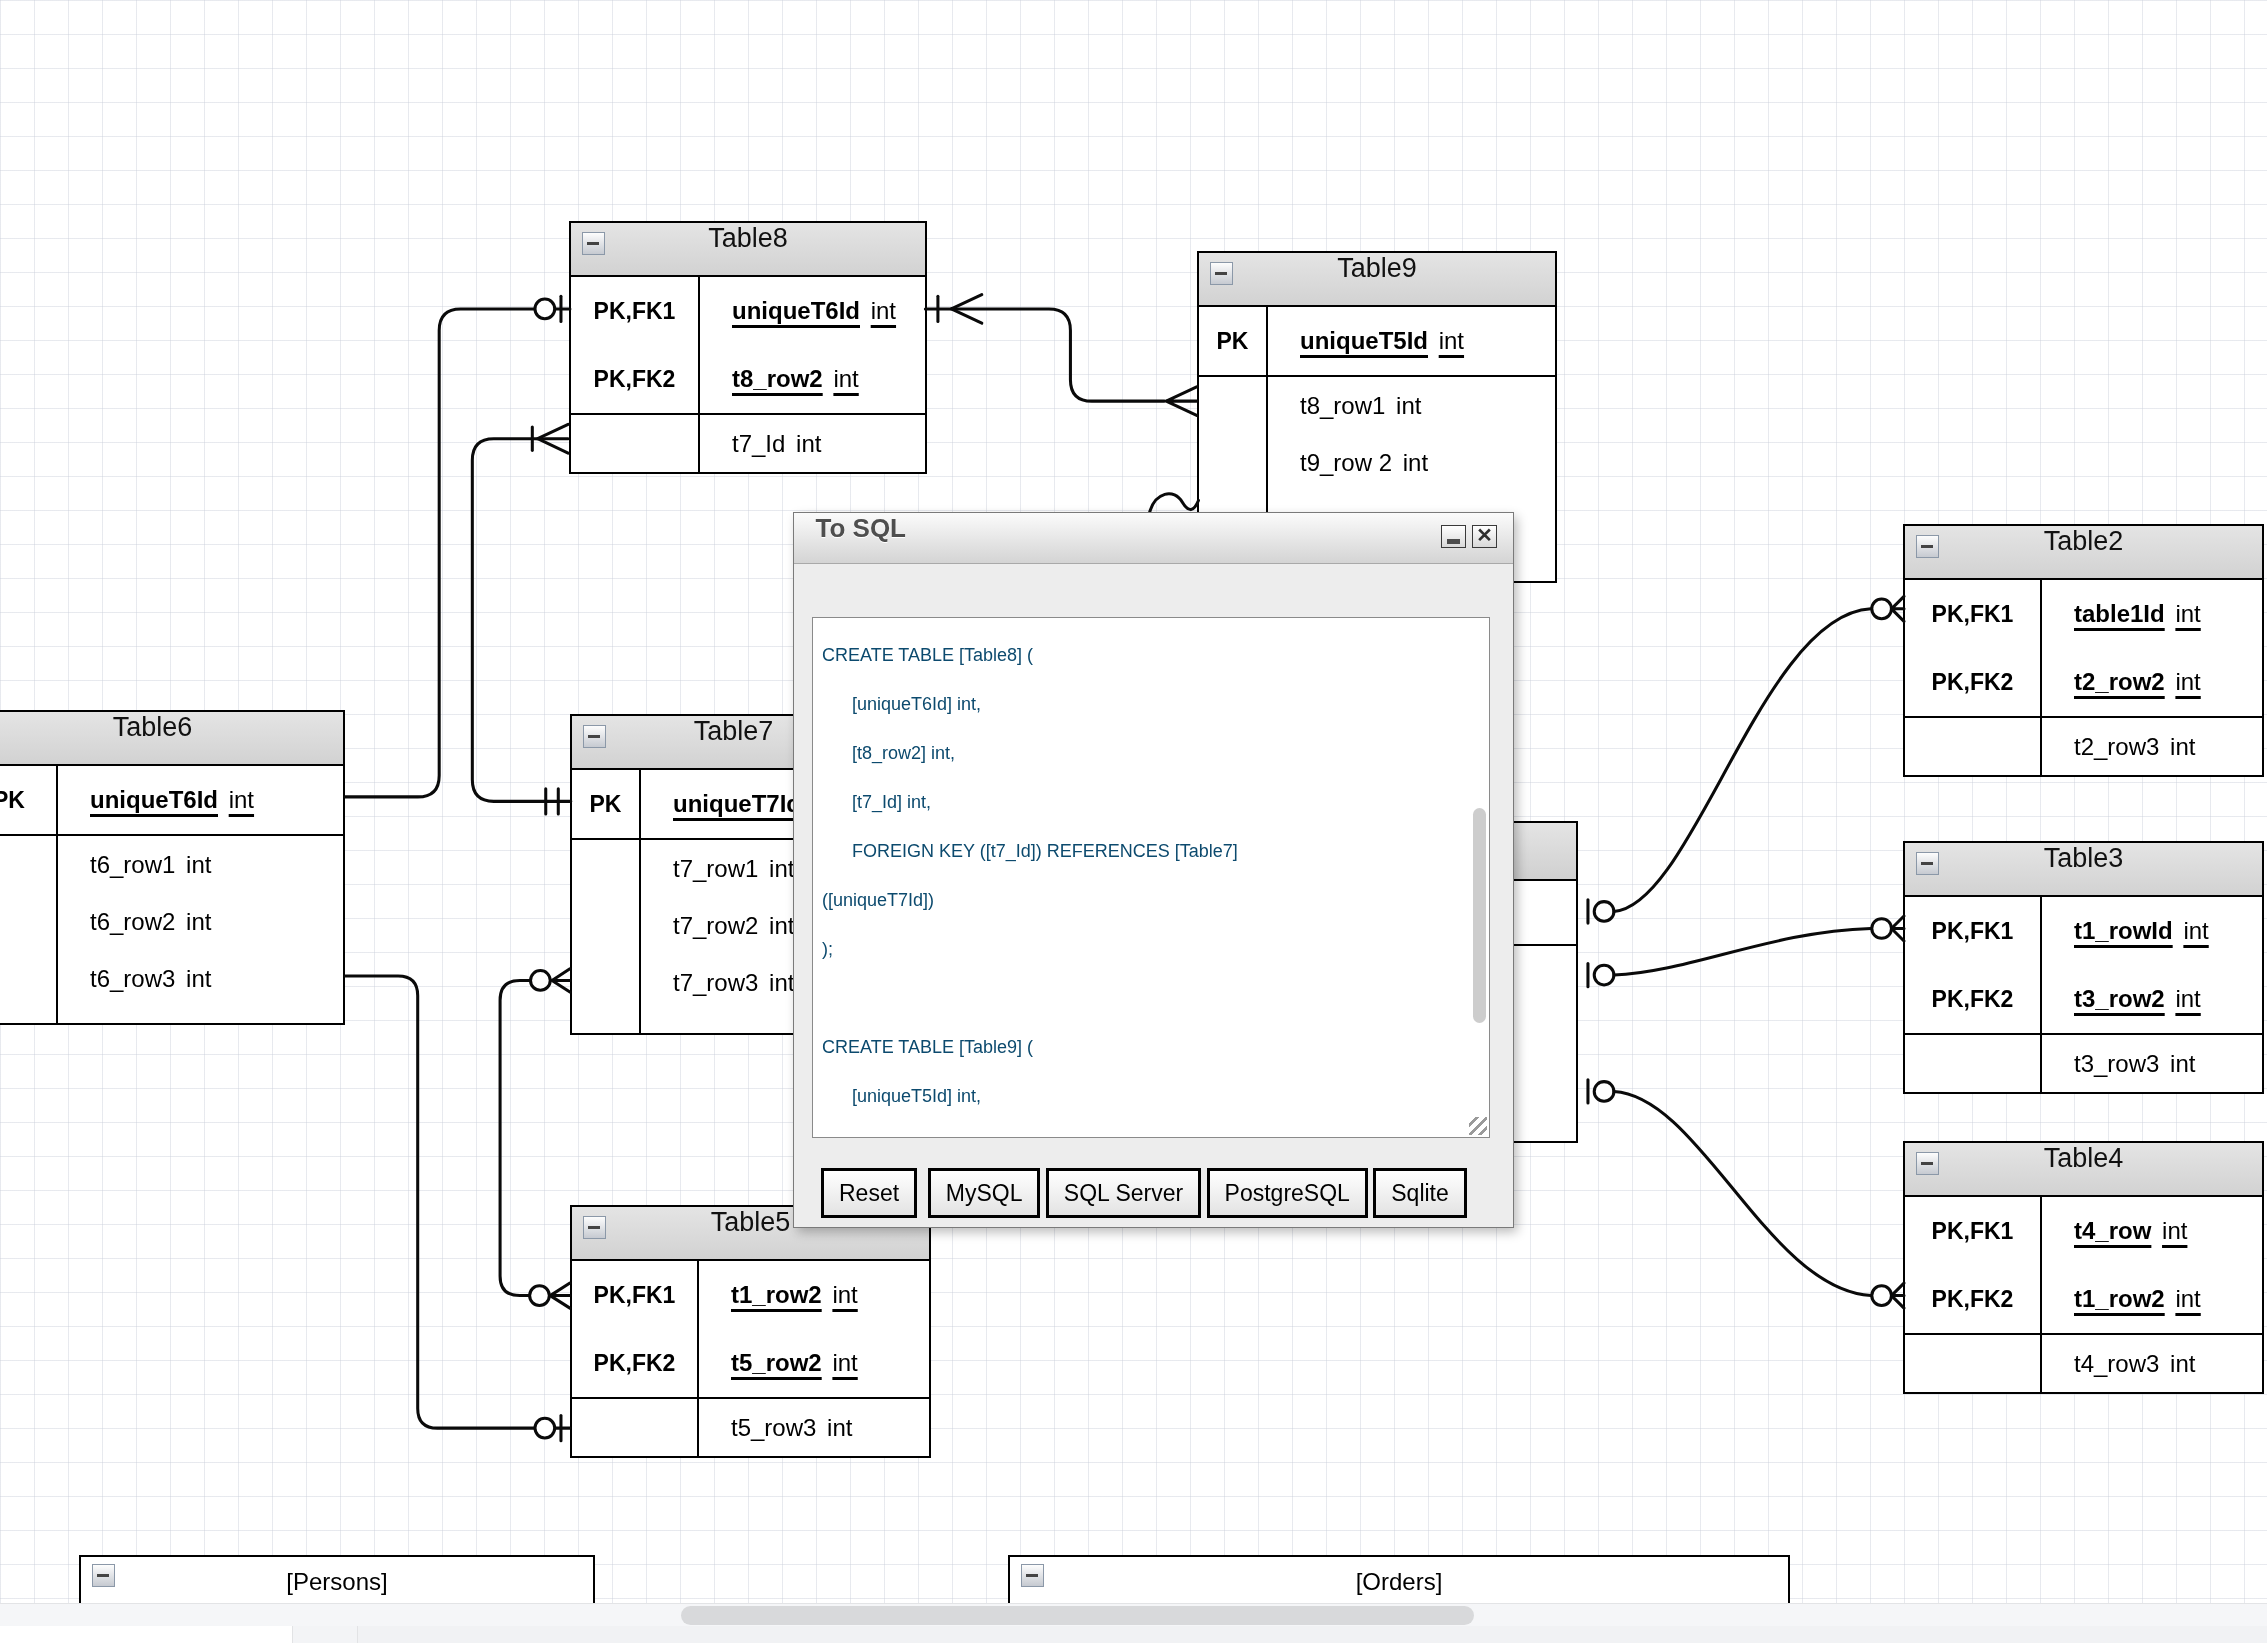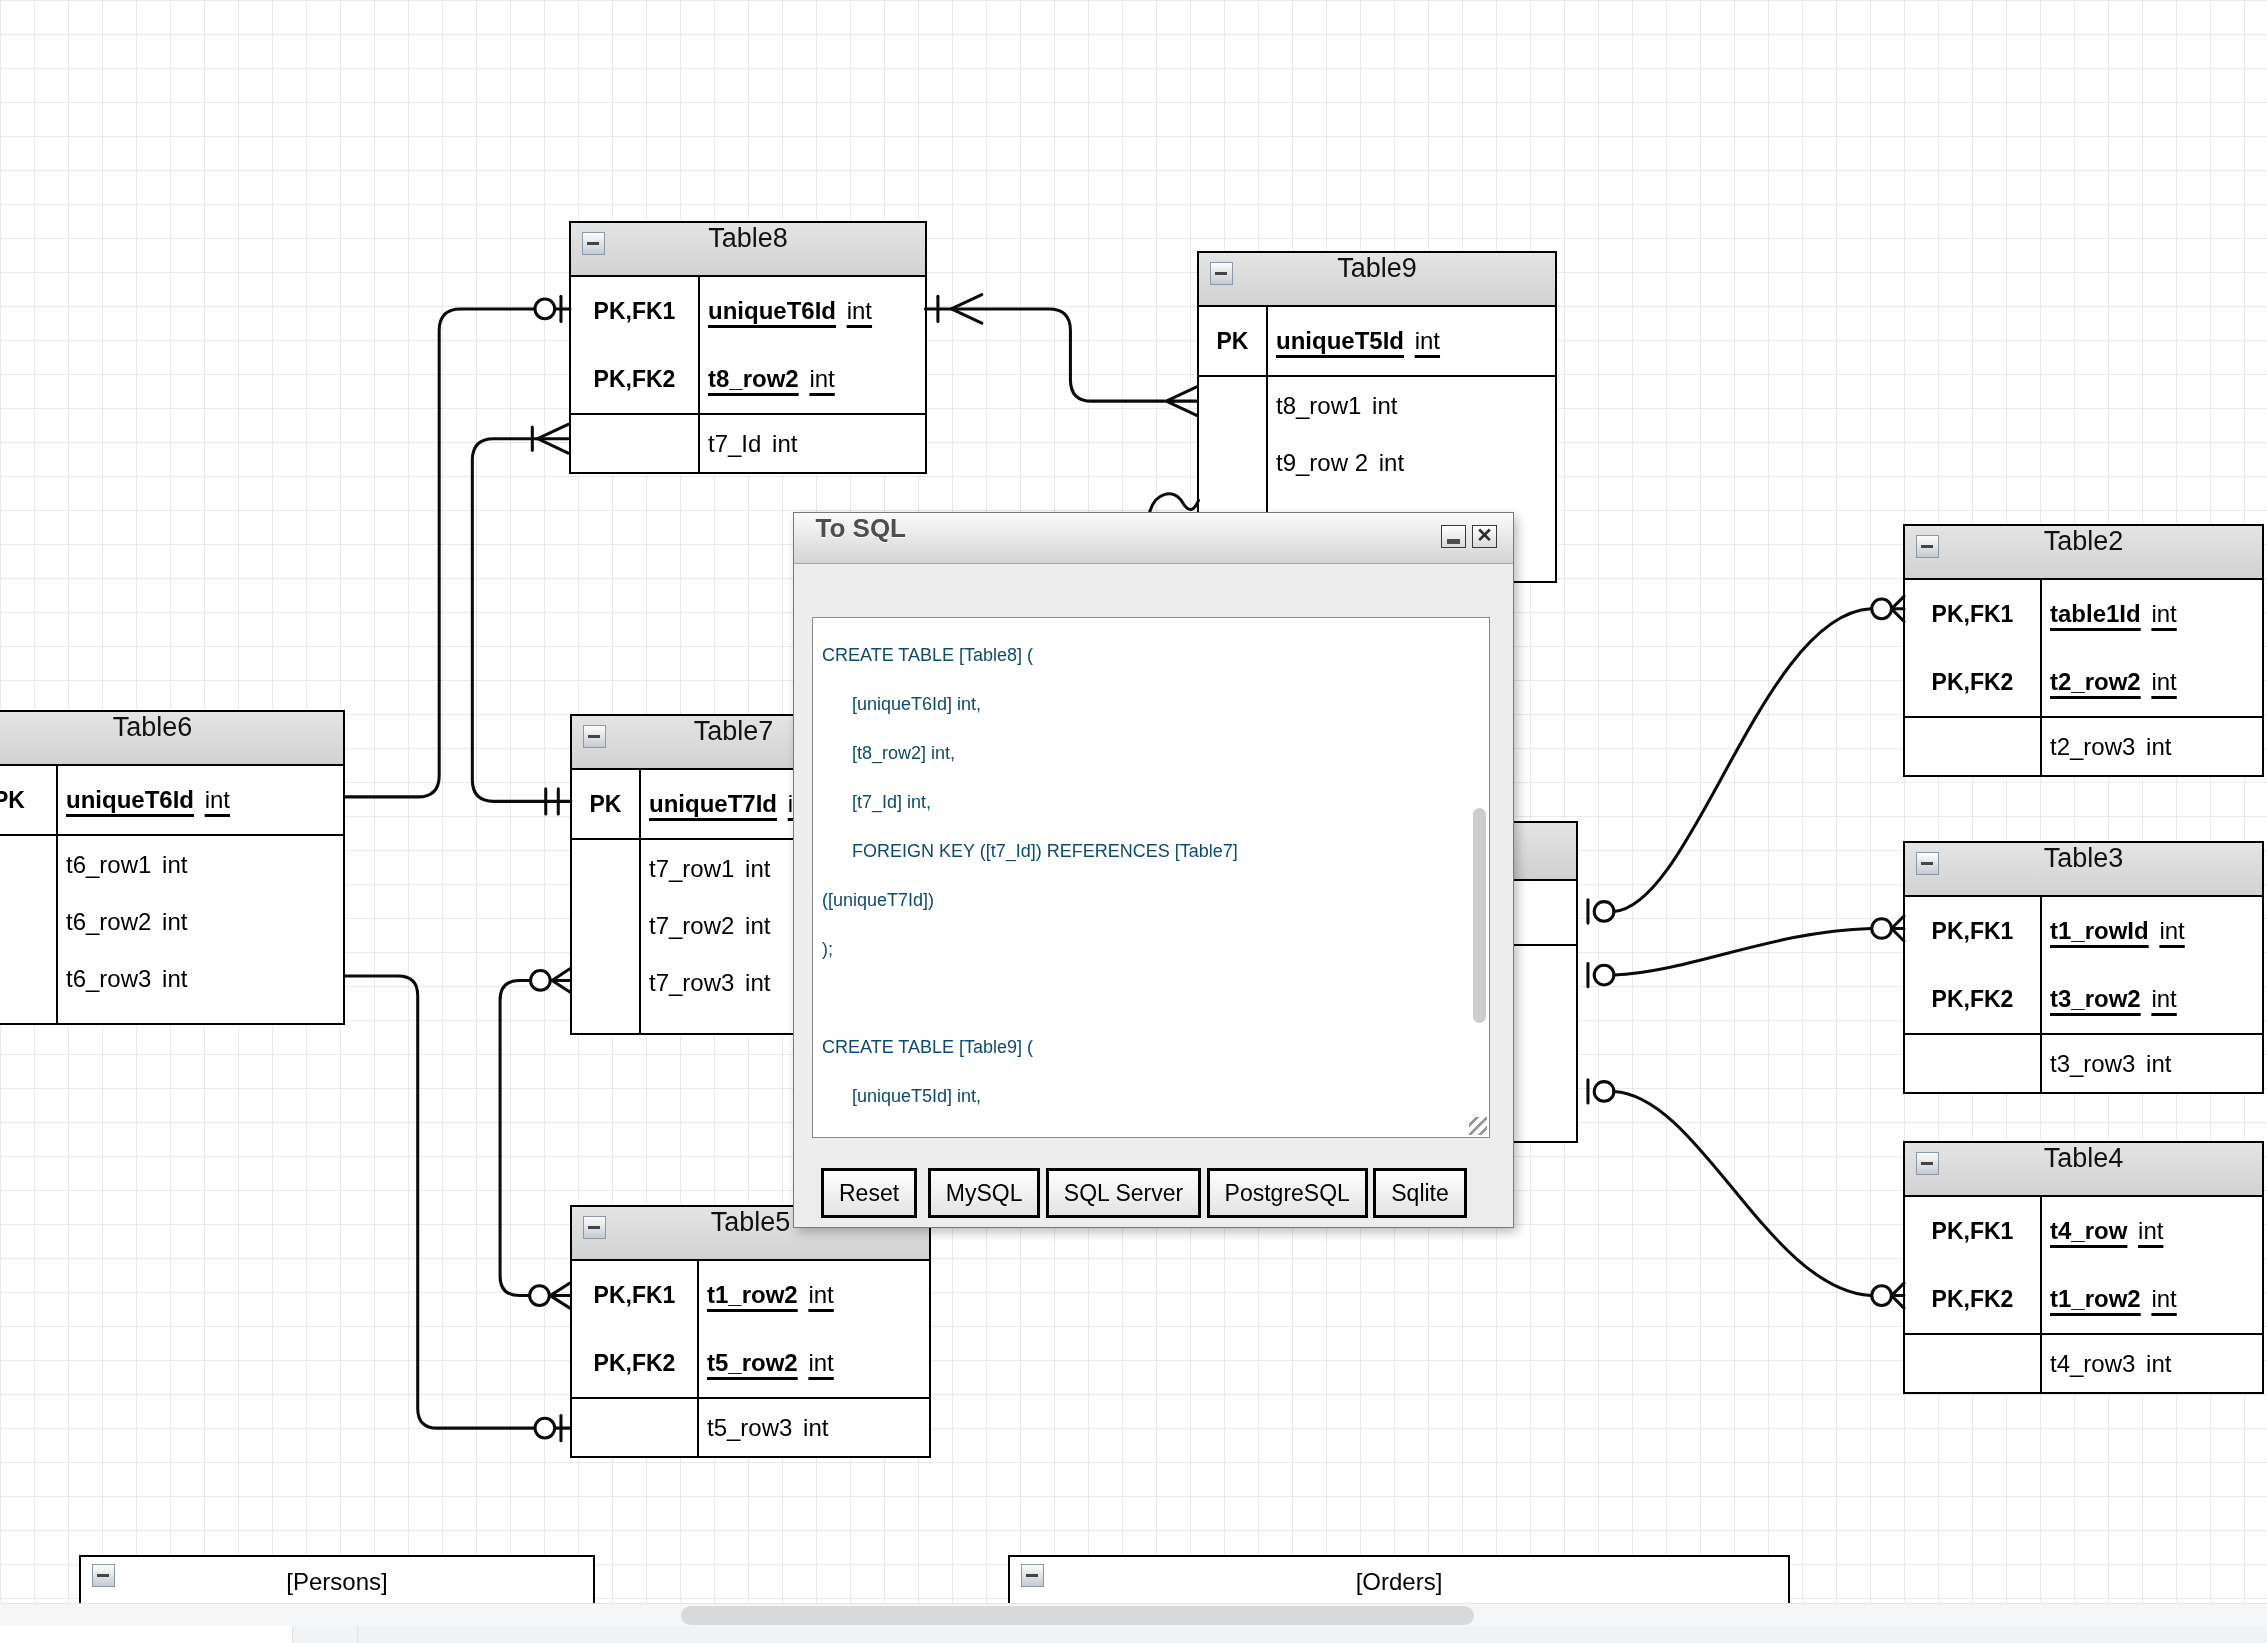--- a/index.html
+++ b/index.html
@@ -20,21 +20,21 @@
          background:linear-gradient(#fdfdfd,#c6cad1);box-sizing:border-box;
          display:flex;align-items:center;justify-content:center;cursor:pointer}
   .minus-bar{display:block;width:11.6px;height:2.7px;background:#444}
   .esec{border-bottom:2.7px solid #000}
   .esec:last-child{border-bottom:none}
   .erow{display:flex;align-items:stretch}
   .erow.pk{height:68px}
   .erow.plain{height:57px}
   .ekey{flex:0 0 auto;display:flex;align-items:center;justify-content:center;
         font-weight:bold;font-size:23px;border-right:2.7px solid #000;white-space:nowrap}
-  .eattr{display:flex;align-items:center;padding-left:8px;font-size:24px;white-space:nowrap}
+  .eattr{display:flex;align-items:center;padding-left:32px;font-size:24px;white-space:nowrap}
   .pk .eattr{font-weight:bold;text-decoration:underline;text-decoration-thickness:2.7px;text-underline-offset:6.3px}
   .pk .etype{font-weight:normal}
   .etype{margin-left:10.7px}
   
   .ctable{position:absolute;border:2.7px solid #000;background:#fff;height:54px;z-index:10;box-sizing:border-box;overflow:hidden}
   .ctable .chead{height:100%;display:flex;align-items:center;justify-content:center;position:relative;background:#fff}
   .ctable .ctitle{font-size:24px;color:#000}
   
   #table1-sliver{position:absolute;left:1513px;top:821px;width:65px;height:322px;z-index:9;
      border:2.7px solid #000;border-left:none;background:#fff;box-sizing:border-box}

